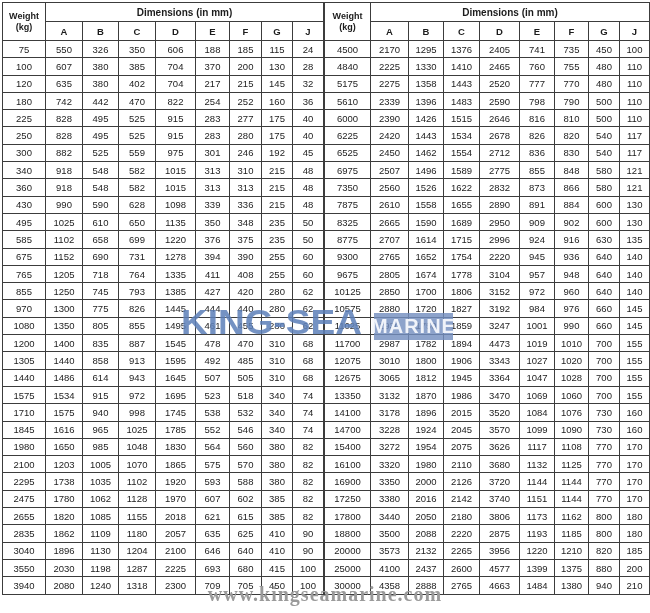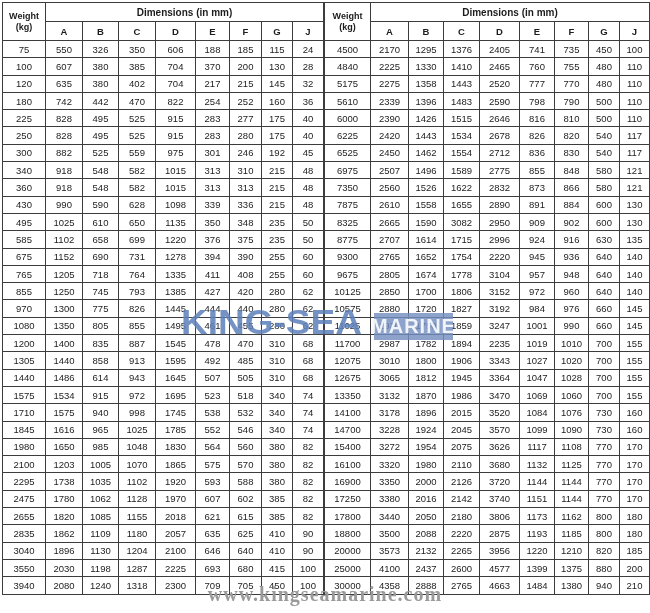--- a/index.html
+++ b/index.html
@@ -575,21 +575,21 @@
             <td>2890</td>
             <td>891</td>
             <td>884</td>
             <td>600</td>
             <td>130</td>
           </tr>
           <tr>
             <td>8325</td>
             <td>2665</td>
             <td>1590</td>
-            <td>3082</td>
+            <td>1689</td>
             <td>2950</td>
             <td>909</td>
             <td>902</td>
             <td>600</td>
             <td>130</td>
           </tr>
           <tr>
             <td>8775</td>
             <td>2707</td>
             <td>1614</td>
@@ -653,21 +653,21 @@
             <td>1001</td>
             <td>990</td>
             <td>660</td>
             <td>145</td>
           </tr>
           <tr>
             <td>11700</td>
             <td>2987</td>
             <td>1782</td>
             <td>1894</td>
-            <td>2235</td>
+            <td>4473</td>
             <td>1019</td>
             <td>1010</td>
             <td>700</td>
             <td>155</td>
           </tr>
           <tr>
             <td>12075</td>
             <td>3010</td>
             <td>1800</td>
             <td>1906</td>

